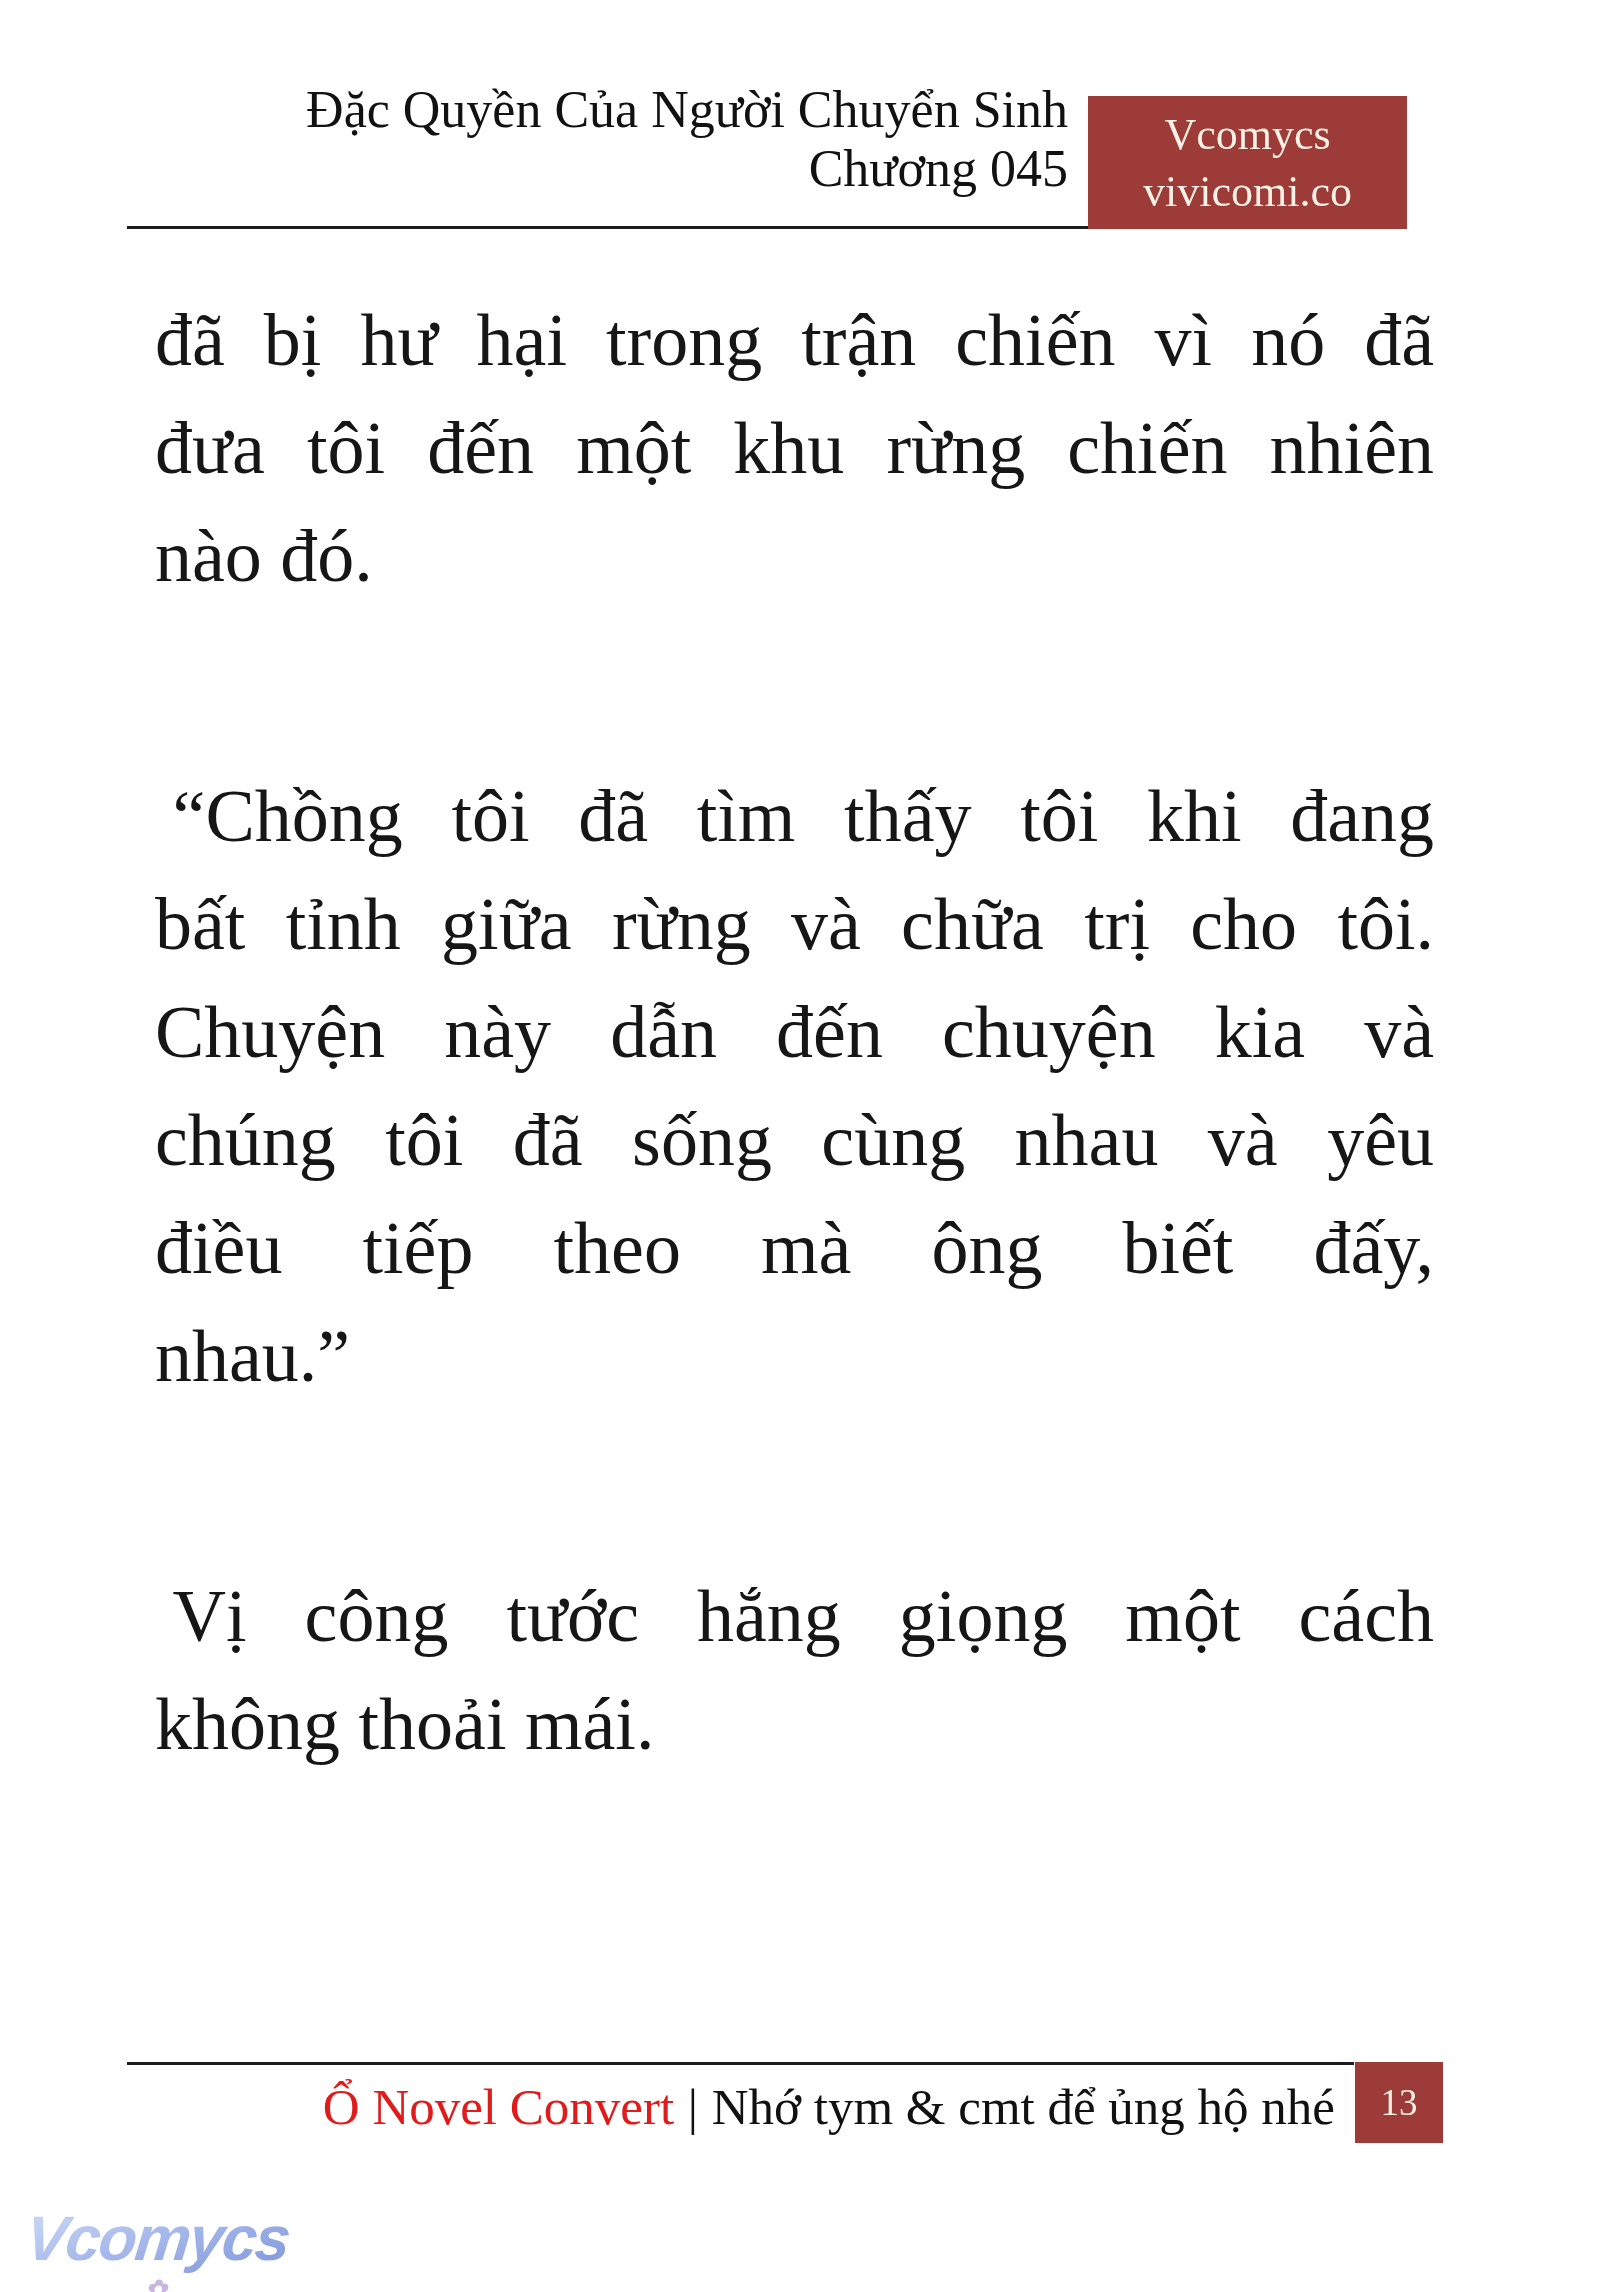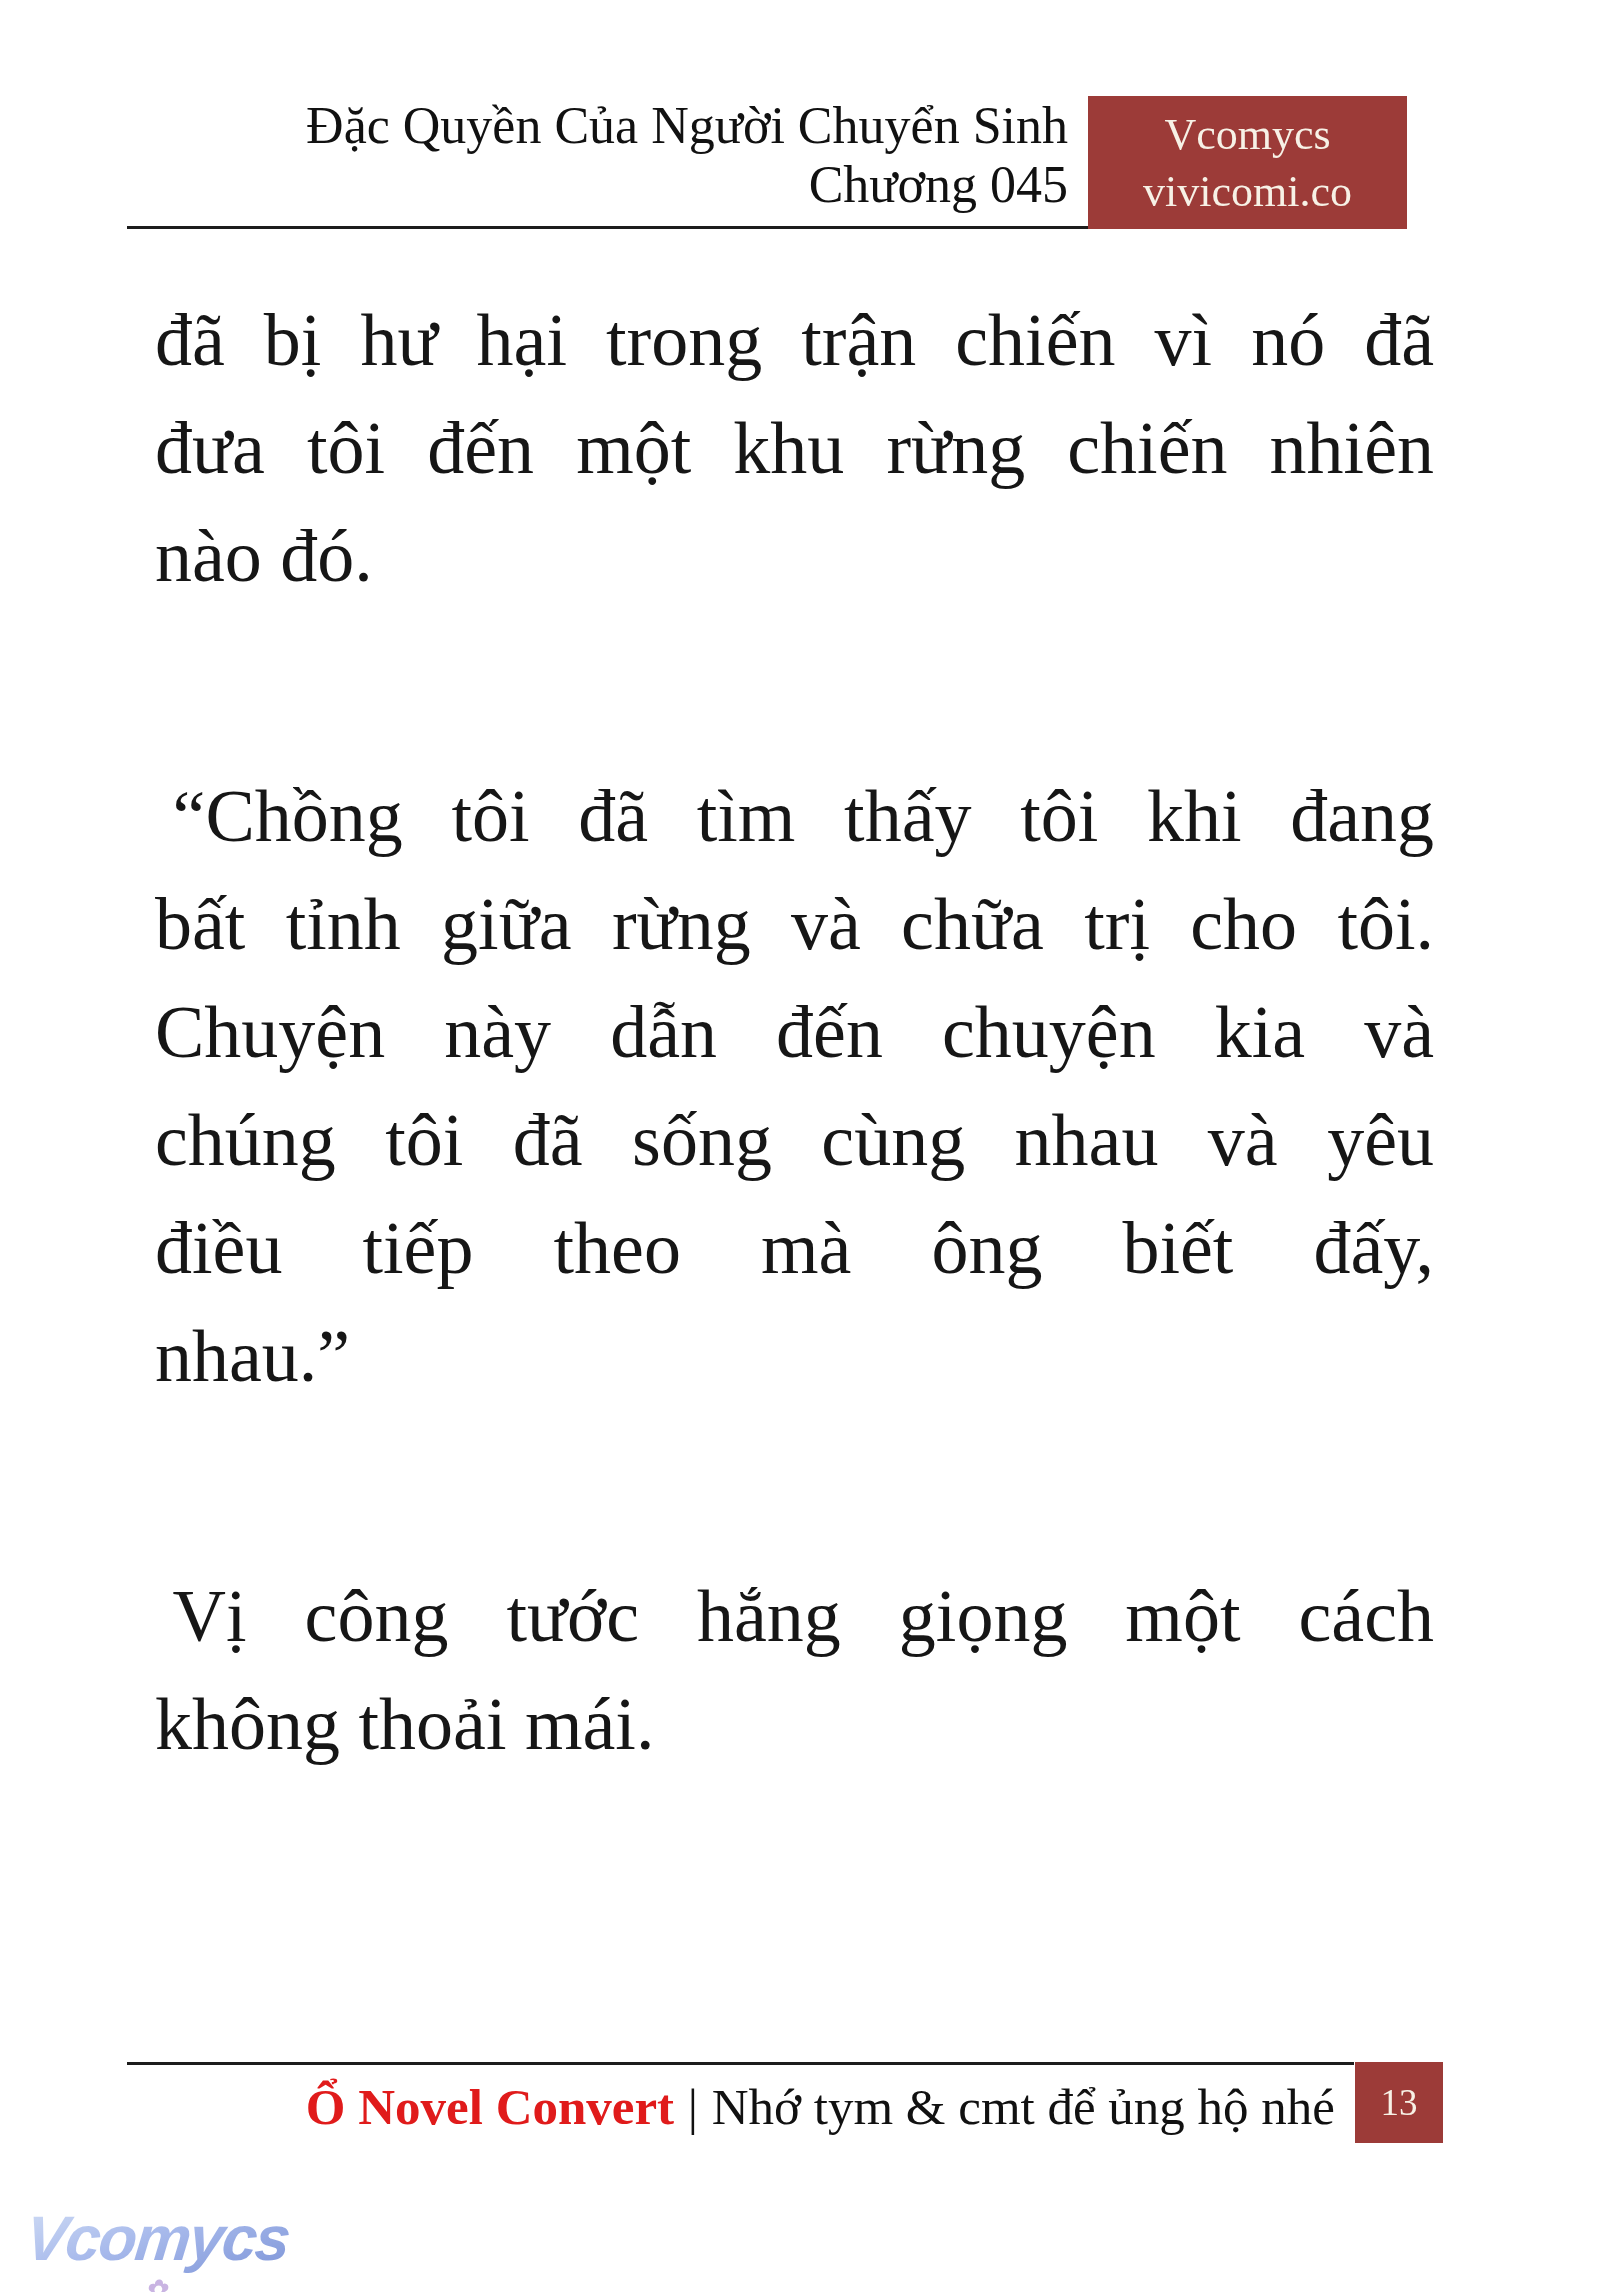--- a/index.html
+++ b/index.html
@@ -10,21 +10,21 @@
     height: 2293px;
     background: #ffffff;
     overflow: hidden;
     font-family: "Liberation Serif", serif;
     color: #161616;
   }
 
   
   .header-title {
     position: absolute;
-    top: 96px;
+    top: 80px;
     left: 0;
     width: 1068px;
     text-align: right;
     font-size: 52px;
     line-height: 59px;
     color: #111111;
     white-space: nowrap;
   }
   .brand-box {
     position: absolute;
@@ -87,21 +87,21 @@
     top: 2072px;
     width: 1208px;
     text-align: right;
     font-size: 51px;
     line-height: 71px;
     color: #111111;
     white-space: nowrap;
   }
   .footer-brand {
     color: #e01b1b;
-    font-weight: bold;
+    font-weight: normal;
   }
   .footer-sep {
     font-weight: 400;
     padding: 0 13.7px;
     color: #111111;
   }
   .page-number-box {
     position: absolute;
     left: 1355px;
     top: 2062px;

